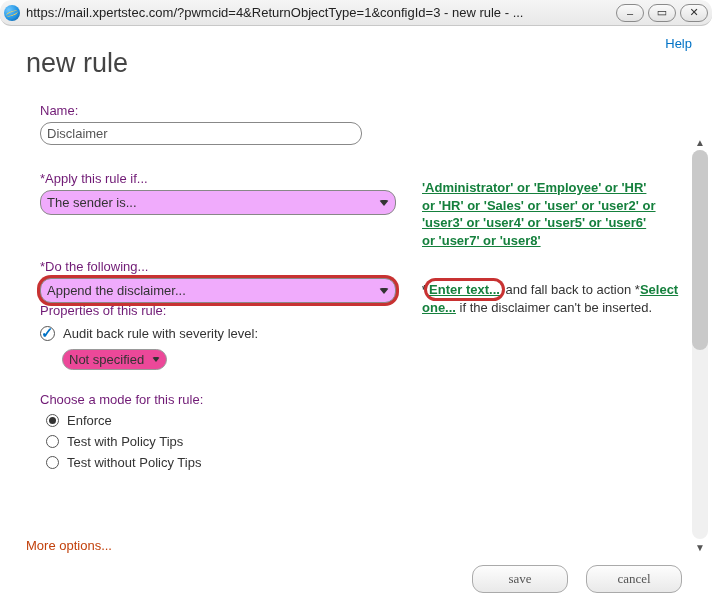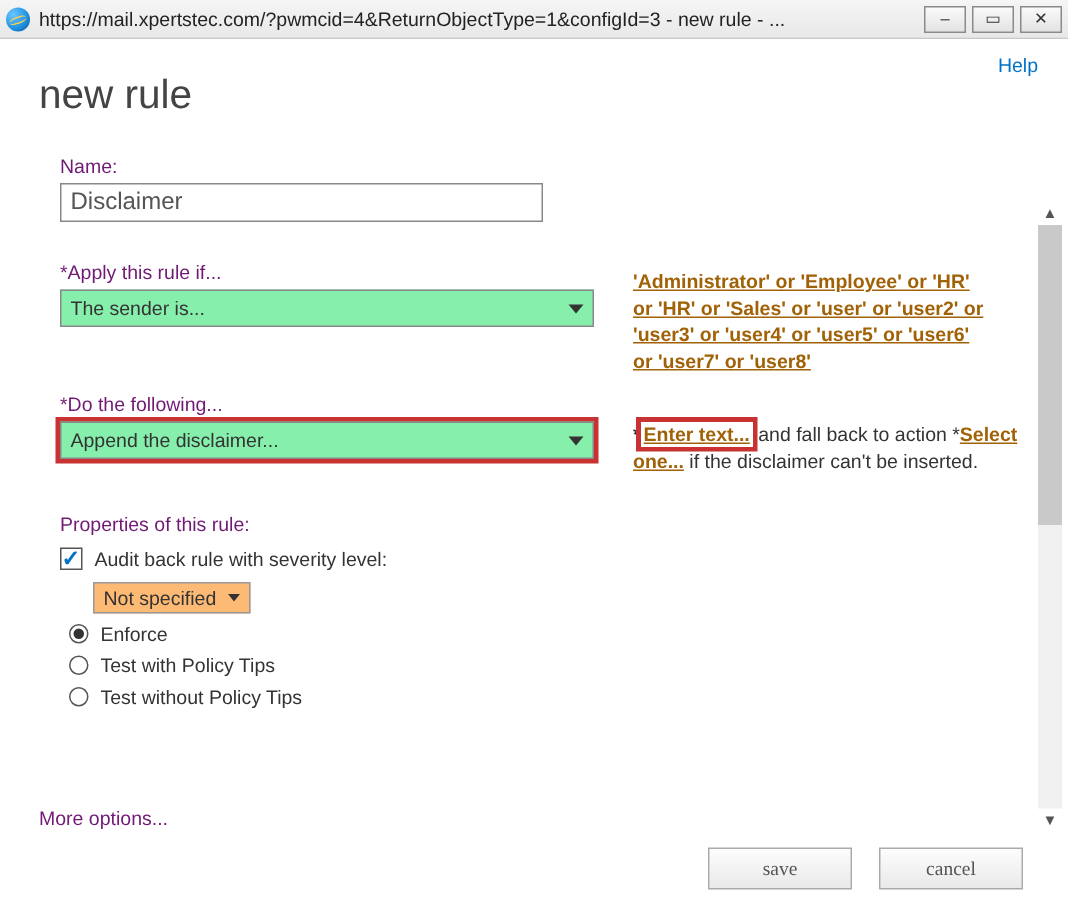--- a/index.html
+++ b/index.html
@@ -1,15 +1,15 @@
 <!DOCTYPE html>
 <html><head>
 <meta charset="utf-8">
 <style>
-  * { box-sizing: border-box; }
+  * { box-sizing: border-box; border-radius: 11px; }
   body {
     margin: 0;
     font-family: "Segoe UI", Arial, sans-serif;
     font-size: 13px;
     color: #333;
     background: #fff;
     width: 712px;
     height: 609px;
     overflow: hidden;
     position: relative;
@@ -80,33 +80,33 @@
   .form-area {
     padding-left:14px;
     position:relative;
     height: 430px;
   }
   .label { color:#701a75; font-size:13px; margin-bottom:4px; }
   .text-input {
     width:322px;
     border:1px solid #888;
     padding:3px 6px;
-    font-size:16px;
+    font-size:13px;
     color:#555;
     background:#fff;
   }
   .section-gap { margin-top:26px; }
   .combo {
     width:356px;
     border:1px solid #888;
     padding:4px 6px;
     display:flex;
     align-items:center;
     justify-content:space-between;
-    background:#86efac;
+    background:#f0abfc;
     cursor:pointer;
   }
   .combo .arrow {
     width:0;height:0;
     border-left:5px solid transparent;
     border-right:5px solid transparent;
     border-top:6px solid #333;
   }
   .combo-hl {
     box-shadow: 0 0 0 3px #c83232;
@@ -116,31 +116,31 @@
     position:absolute;
     left:396px;
     right:0;
     font-size:13px;
     color:#333;
     line-height:1.35;
   }
   .rc1 { top:76px; max-width:240px;}
   .rc2 { top:178px; max-width:260px;}
   .link {
-    color:#a16207;
+    color:#15803d;
     text-decoration:underline;
     font-weight:bold;
     cursor:pointer;
   }
   .link-hl {
     box-shadow: 0 0 0 3px #c83232;
     padding:1px 2px;
   }
   .star { font-weight:bold; }
-  .properties { margin-top:36px; }
+  .properties { }
   .chk-row { display:flex; align-items:center; margin-top:8px; }
   .chk {
     width:15px;height:15px;
     border:1px solid #555;
     margin-right:8px;
     position:relative;
     background:#fff;
     cursor:pointer;
   }
   .chk.checked::after{
@@ -152,40 +152,40 @@
     font-weight:bold;
   }
   .mini-combo {
     border:1px solid #999;
     padding:2px 6px;
     display:inline-flex;
     align-items:center;
     gap:8px;
     margin-top:8px;
     margin-left:22px;
-    background:#fdba74;
+    background:#ec4899;
     cursor:pointer;
   }
   .mini-combo .arrow {
     width:0;height:0;
     border-left:4px solid transparent;
     border-right:4px solid transparent;
     border-top:5px solid #333;
   }
   .radio-row{display:flex;align-items:center;margin-top:6px;margin-left:6px;}
   .radio{
     width:13px;height:13px;border:1px solid #555;border-radius:50%;
     margin-right:8px;position:relative;background:#fff;cursor:pointer;
   }
   .radio.checked::after{
     content:"";position:absolute;left:2px;top:2px;width:7px;height:7px;
     background:#333;border-radius:50%;
   }
   .more-options{
-    color:#701a75;
+    color:#c2410c;
     font-size:13px;
     cursor:pointer;
     position:absolute;
     left:26px;
     bottom:56px;
   }
   .button-bar{
     position:absolute;
     right:30px;
     bottom:16px;
@@ -275,20 +275,21 @@
 
     <div class="chk-row">
       <div class="chk checked"></div>
       <span>Audit back rule with severity level:</span>
     </div>
     <div class="mini-combo">
       <span>Not specified</span>
       <span class="arrow"></span>
     </div>
 
+    <div style="margin-top:22px" class="label">Choose a mode for this rule:</div>
     <div class="radio-row">
       <div class="radio checked"></div>
       <span>Enforce</span>
     </div>
     <div class="radio-row">
       <div class="radio"></div>
       <span>Test with Policy Tips</span>
     </div>
     <div class="radio-row">
       <div class="radio"></div>

